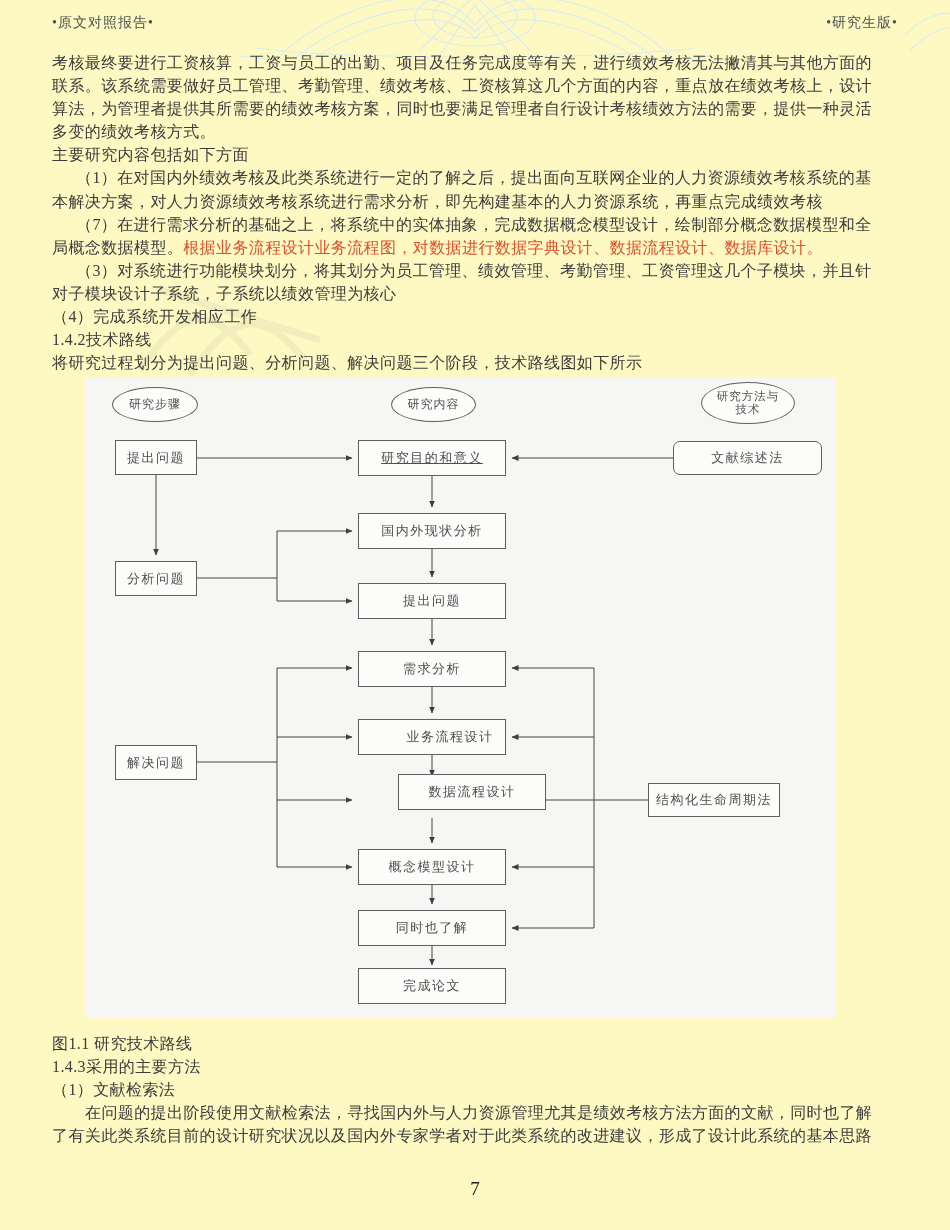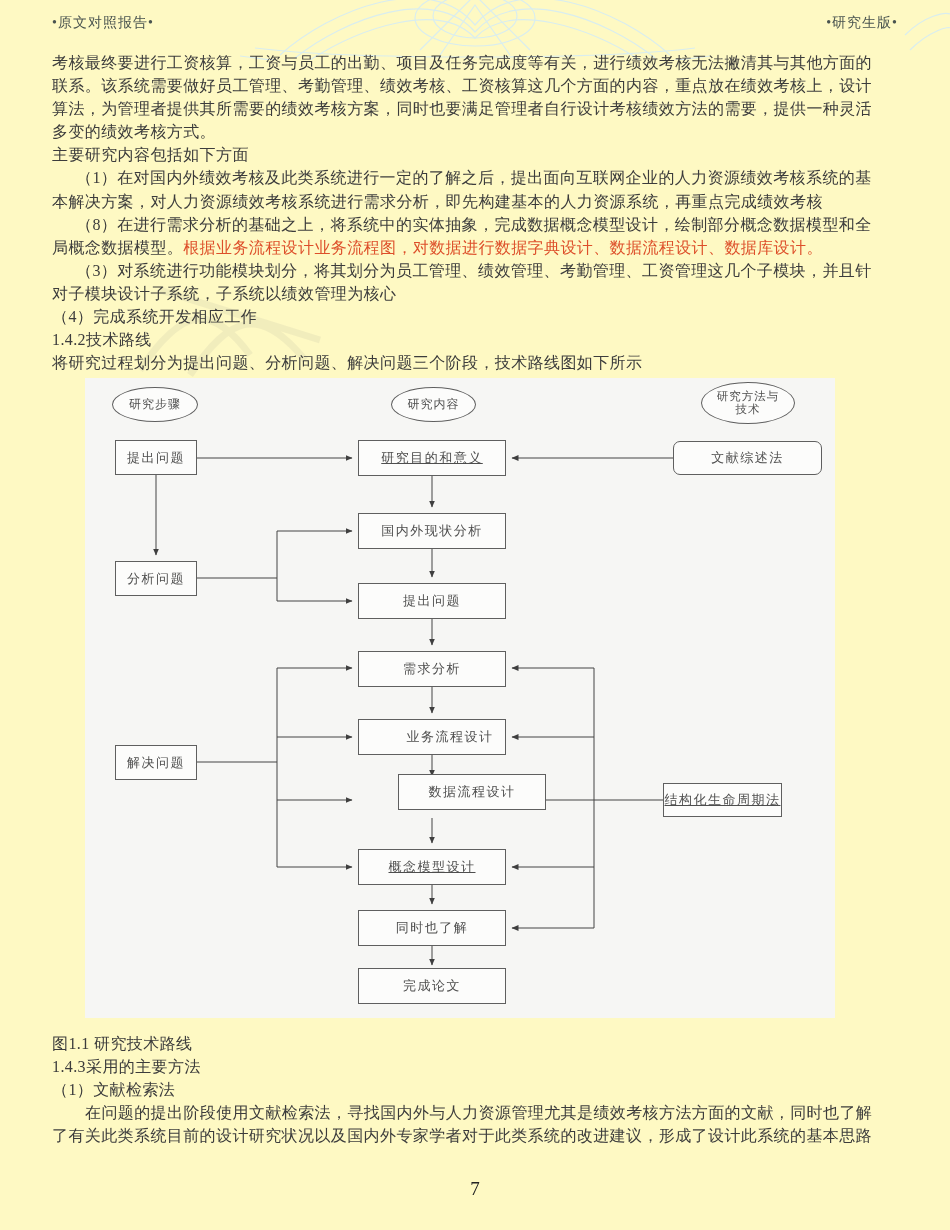--- a/index.html
+++ b/index.html
@@ -66,21 +66,21 @@
   <div class="hdr hdr-right">•研究生版•</div>
 
   <div class="textblock" id="tb1">
     <div class="ln">考核最终要进行工资核算，工资与员工的出勤、项目及任务完成度等有关，进行绩效考核无法撇清其与其他方面的</div>
     <div class="ln">联系。该系统需要做好员工管理、考勤管理、绩效考核、工资核算这几个方面的内容，重点放在绩效考核上，设计</div>
     <div class="ln">算法，为管理者提供其所需要的绩效考核方案，同时也要满足管理者自行设计考核绩效方法的需要，提供一种灵活</div>
     <div class="ln">多变的绩效考核方式。</div>
     <div class="ln">主要研究内容包括如下方面</div>
     <div class="ln ind1">（1）在对国内外绩效考核及此类系统进行一定的了解之后，提出面向互联网企业的人力资源绩效考核系统的基</div>
     <div class="ln">本解决方案，对人力资源绩效考核系统进行需求分析，即先构建基本的人力资源系统，再重点完成绩效考核</div>
-    <div class="ln ind1">（8）在进行需求分析的基础之上，将系统中的实体抽象，完成数据概念模型设计，绘制部分概念数据模型和全</div>
+    <div class="ln ind1">（7）在进行需求分析的基础之上，将系统中的实体抽象，完成数据概念模型设计，绘制部分概念数据模型和全</div>
     <div class="ln"><span>局概念数据模型。</span><span class="red">根据业务流程设计业务流程图，对数据进行数据字典设计、数据流程设计、数据库设计。</span></div>
     <div class="ln ind1">（3）对系统进行功能模块划分，将其划分为员工管理、绩效管理、考勤管理、工资管理这几个子模块，并且针</div>
     <div class="ln">对子模块设计子系统，子系统以绩效管理为核心</div>
     <div class="ln">（4）完成系统开发相应工作</div>
     <div class="ln">1.4.2技术路线</div>
     <div class="ln">将研究过程划分为提出问题、分析问题、解决问题三个阶段，技术路线图如下所示</div>
   </div>
 
   <div class="figure">
     <svg width="750" height="640" viewBox="0 0 750 640">
@@ -158,34 +158,34 @@
       </div>
     <div class="dbox ccol" style="top:273px;">
         <span>需求分析</span>
       </div>
     <div class="dbox ccol" style="top:341px;padding-left:36px;">
         <span>业务流程设计</span>
       </div>
     <div class="dbox ccol" style="top:396px;margin-left:40px;">
         <span>数据流程设计</span>
       </div>
-    <div class="dbox ccol" style="top:471px;text-decoration:underline;">
+    <div class="dbox ccol" style="top:471px;">
         <span>概念模型设计</span>
       </div>
     <div class="dbox ccol" style="top:532px;">
         <span>同时也了解</span>
       </div>
     <div class="dbox ccol" style="top:590px;">
         <span>完成论文</span>
       </div>
 
     <div class="dbox" style="left:588px;top:63px;width:149px;height:34px;border-radius:7px;">
         <span>文献综述法</span>
       </div>
-    <div class="dbox" style="left:578px;top:405px;width:119px;height:34px;text-decoration:underline;">
+    <div class="dbox" style="left:563px;top:405px;width:132px;height:34px;">
         <span>结构化生命周期法</span>
       </div>
   </div>
 
   <div class="textblock" id="tb2">
     <div class="ln">图1.1 研究技术路线</div>
     <div class="ln">1.4.3采用的主要方法</div>
     <div class="ln">（1）文献检索法</div>
     <div class="ln ind2">在问题的提出阶段使用文献检索法，寻找国内外与人力资源管理尤其是绩效考核方法方面的文献，同时也了解</div>
     <div class="ln">了有关此类系统目前的设计研究状况以及国内外专家学者对于此类系统的改进建议，形成了设计此系统的基本思路</div>

